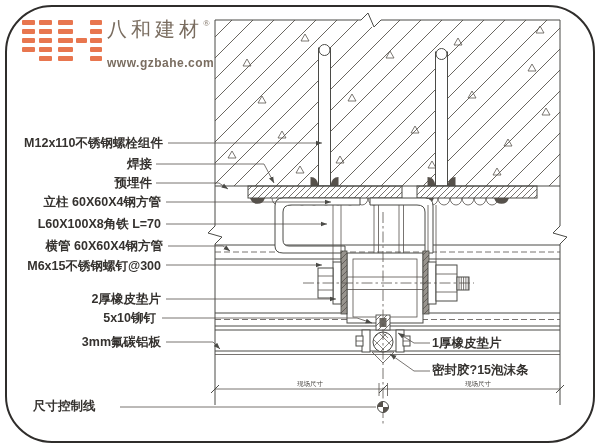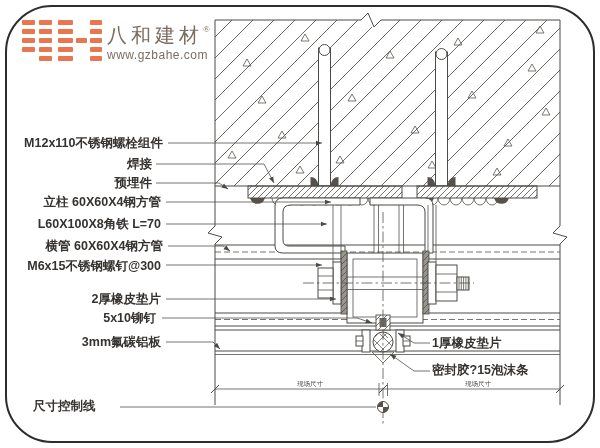--- a/index.html
+++ b/index.html
@@ -1,23 +1,23 @@
 <!DOCTYPE html>
 <html><head>
 <meta charset="utf-8">
 <style>
   html,body{margin:0;padding:0;width:600px;height:448px;overflow:hidden;background:#fff;}
   .stage{position:relative;width:600px;height:448px;font-family:"Liberation Sans","DejaVu Sans",sans-serif;}
   .stage svg{position:absolute;left:0;top:0;}
   
   .logo{position:absolute;left:0;top:0;width:230px;height:80px;}
   .logo .bar{position:absolute;border-radius:1px;}
-  .brand{position:absolute;left:107px;top:22px;font-size:20px;letter-spacing:4px;font-weight:500;white-space:nowrap;font-family:Liberation Serif, serif;}
+  .brand{position:absolute;left:107px;top:16px;font-size:20px;letter-spacing:4px;font-weight:500;white-space:nowrap;font-family:Liberation Serif, serif;}
   .brand sup{font-size:9px;letter-spacing:0;vertical-align:10px;}
-  .site{position:absolute;left:107px;top:48px;font-size:12px;font-weight:normal;letter-spacing:.5px;white-space:nowrap;}
+  .site{position:absolute;left:107px;top:56px;font-size:12px;font-weight:bold;letter-spacing:.5px;white-space:nowrap;}
   
   .ln{stroke:#4b4b47;stroke-width:1;fill:none;}
   .lt{stroke:#55514c;stroke-width:.8;fill:none;}
   .dash{stroke-dasharray:6 3;}
   .dd{stroke-dasharray:11 3 2.5 3;}
   .wf{fill:#fff;stroke:#4b4b47;stroke-width:1;}
   .dk{fill:#56514b;stroke:none;}
   .frame{fill:none;stroke:#2f2d2b;stroke-width:2;}
   text.lbl{font:600 12.5px "Liberation Sans","DejaVu Sans",sans-serif;fill:#35322f;}
   text.sm{font:400 6.5px "Liberation Sans","DejaVu Sans",sans-serif;fill:#45423e;}

